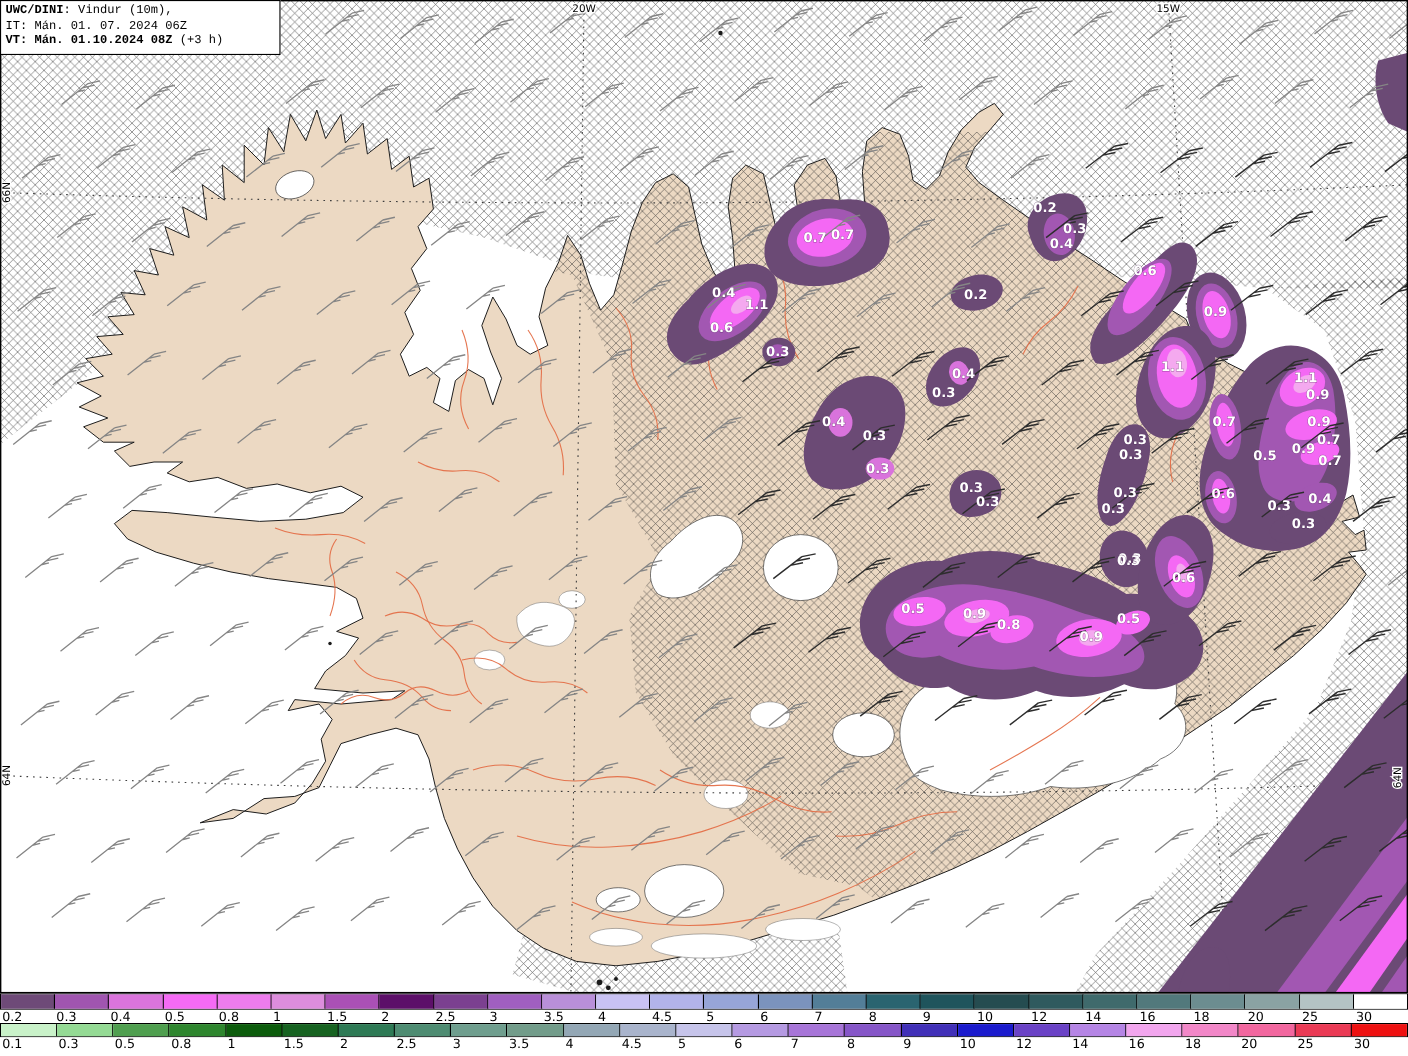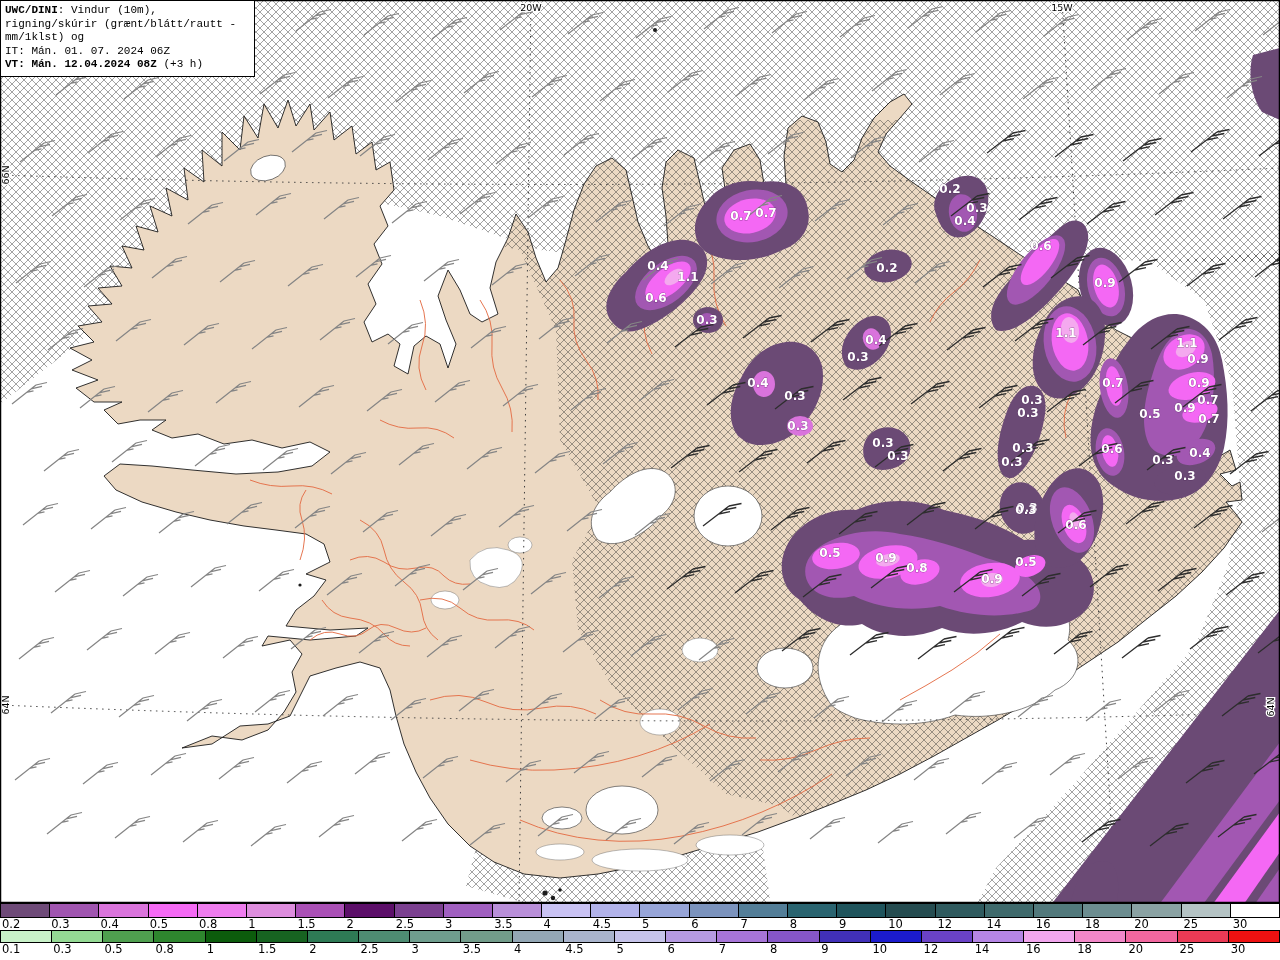--- a/index.html
+++ b/index.html
@@ -548,23 +548,22 @@
           <text x="1026" y="514" class="plabel" text-anchor="middle">0.3</text>
           <text x="1076" y="529" class="plabel" text-anchor="middle">0.6</text>
         </g>
 
     <rect class="frame" x="0.5" y="0.5" width="1279" height="902"></rect>
   </svg>
   </div>
 
   <div class="title-box">
     <div><b>UWC/DINI</b><span>: Vindur (10m),</span></div>
-    <div>rigning/skúrir (grænt/blátt/rautt - mm/1klst) og</div>
     <div>IT: Mán. 01. 07. 2024 06Z</div>
-    <div><b>VT: Mán. 12.04.2024 08Z</b><span> (+3 h)</span></div>
+    <div><b>VT: Mán. 01.10.2024 08Z</b><span> (+3 h)</span></div>
   </div>
 
   <div id="legend">
     <div id="bar-top" class="bar">
         <div class="cell" style="background: rgb(110, 74, 120);"></div>
         <div class="cell" style="background: rgb(160, 85, 176);"></div>
         <div class="cell" style="background: rgb(218, 116, 220);"></div>
         <div class="cell" style="background: rgb(245, 106, 245);"></div>
         <div class="cell" style="background: rgb(238, 124, 238);"></div>
         <div class="cell" style="background: rgb(221, 141, 221);"></div>

